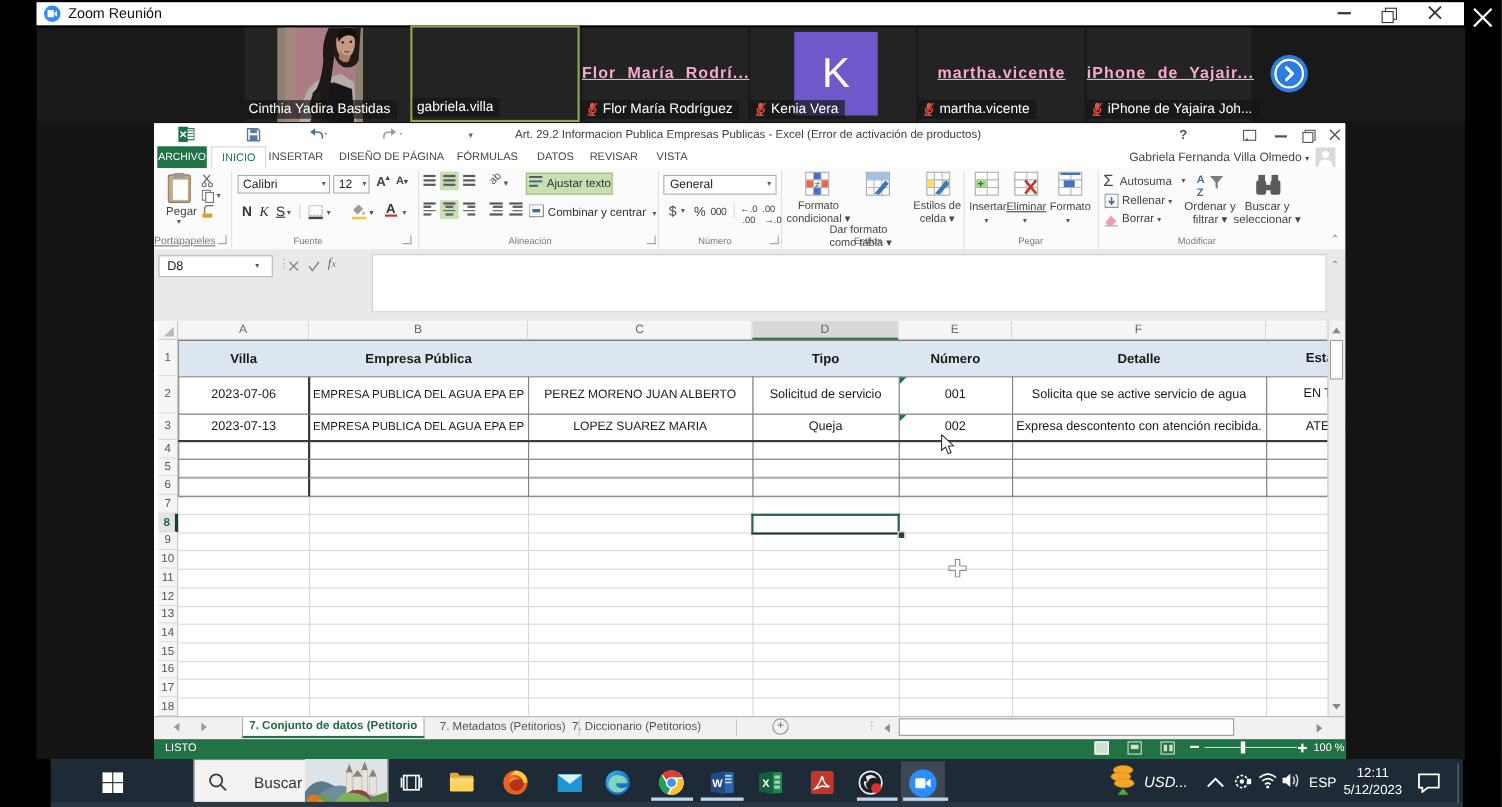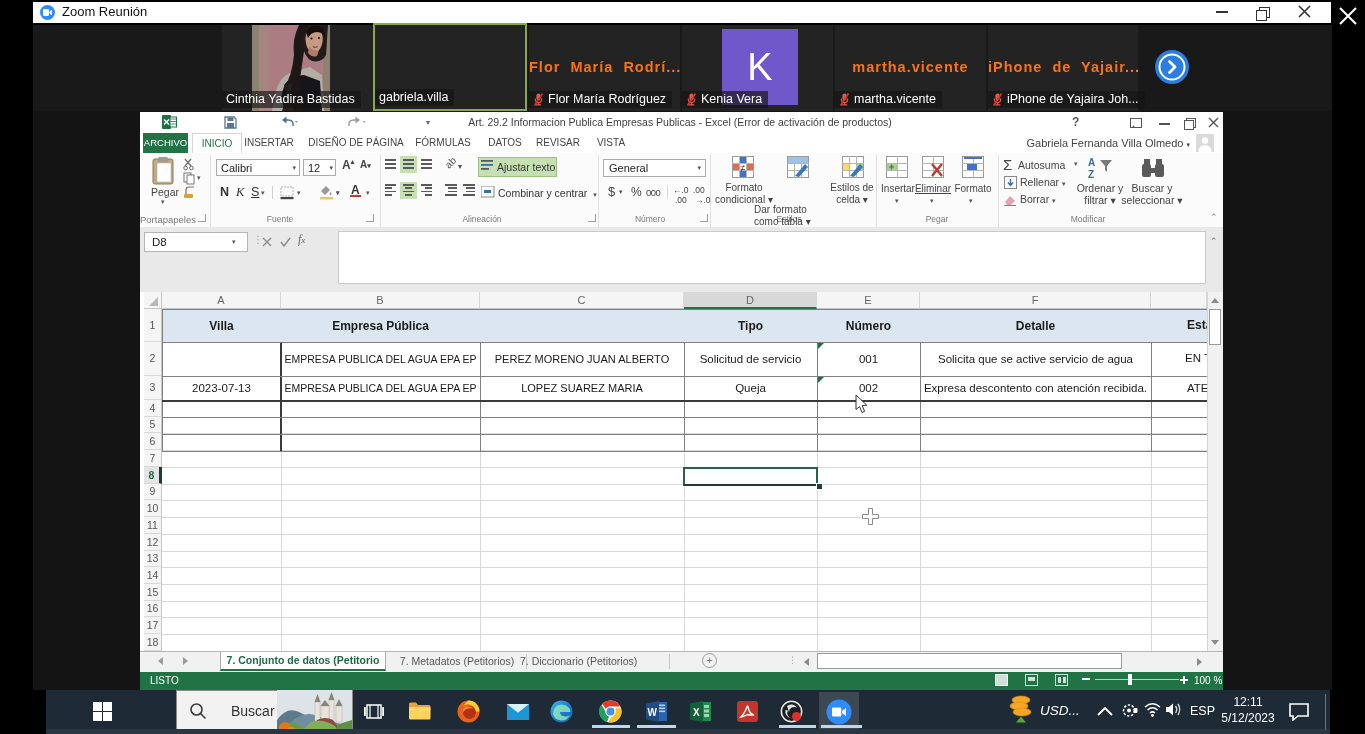--- a/index.html
+++ b/index.html
@@ -3,21 +3,21 @@
 <meta charset="utf-8">
 <style>
 html,body{margin:0;padding:0;background:#000;}
 #page{position:relative;width:1365px;height:734px;overflow:hidden;background:#000;
  font-family:"Liberation Sans",sans-serif;}
 .ab{position:absolute;}
 .tile{position:absolute;top:25px;height:86px;width:151px;background:#232323;}
 .vname{position:absolute;left:0;bottom:3px;background:rgba(20,20,20,.65);color:#fff;
  font-size:12.5px;line-height:16px;padding:0 6px 1px 4px;white-space:nowrap;display:flex;align-items:center;gap:4px;}
 .bigname{position:absolute;width:100%;top:50%;transform:translateY(-58%);text-align:center;
- color:#f97316;font-weight:bold;font-size:14.5px;letter-spacing:1px;white-space:nowrap;}
+ color:#f9a8d4;font-weight:bold;font-size:14.5px;letter-spacing:1px;white-space:nowrap;text-decoration:underline;}
 .mic{width:11px;height:13px;flex:0 0 auto;}
 
 #xl{position:absolute;left:140px;top:112px;width:1083px;height:578px;background:#fff;overflow:hidden;}
 .xtab{position:absolute;top:21px;height:20px;font-size:10px;color:#444;line-height:20px;text-align:center;white-space:nowrap;}
 .grp{position:absolute;top:102px;font-size:8.5px;color:#7a7a7a;text-align:center;white-space:nowrap;}
 .sep{position:absolute;top:43px;height:78px;width:1px;background:#e0e0e0;}
 .colh{position:absolute;top:180px;height:17px;line-height:17px;font-size:11px;color:#666;text-align:center;
  border-right:1px solid #d8d8d8;box-sizing:border-box;background:#f5f5f5;}
 .rowh{position:absolute;left:4px;width:18px;border-bottom:1px solid #d8d8d8;box-sizing:border-box;
  background:#f5f5f5;font-size:10.5px;color:#555;text-align:center;}
@@ -181,21 +181,21 @@
         <path d="M2.5 18 Q2.5 11 9 11 Q15.5 11 15.5 18 Z" fill="#fff"></path>
       </svg>
 <div class="ab" style="left:0;top:41px;width:1083px;height:74px;background:#fbfbfb;border-bottom:1px solid #d4d4d4;box-sizing:content-box;"></div>
 <div class="sep" style="left:70px;"></div>
 <div class="sep" style="left:240px;"></div>
 <div class="sep" style="left:458px;"></div>
 <div class="sep" style="left:570px;"></div>
 <div class="sep" style="left:736px;"></div>
 <div class="sep" style="left:858px;"></div>
 <div class="ab" style="left:1070px;top:100px;font-size:9px;color:#777;">⌃</div>
-<div class="grp" style="left:0px;width:54px;font-size:9.5px;">Portapapeles</div>
+<div class="grp" style="left:0px;width:54px;font-size:9.5px;text-decoration:underline;">Portapapeles</div>
 <div class="grp" style="left:95px;width:90px;">Fuente</div>
 <div class="grp" style="left:297px;width:90px;">Alineación</div>
 <div class="grp" style="left:465px;width:90px;">Número</div>
 <div class="grp" style="left:604px;width:90px;">Estilos</div>
 <div class="grp" style="left:752px;width:90px;">Pegar</div>
 <div class="grp" style="left:903px;width:90px;">Modificar</div>
 <div class="ab" style="left:58px;top:102px;width:7px;height:7px;border-left:1px solid #888;border-top:1px solid #888;transform:rotate(180deg);opacity:.8;"></div>
 <div class="ab" style="left:226px;top:102px;width:7px;height:7px;border-left:1px solid #888;border-top:1px solid #888;transform:rotate(180deg);opacity:.8;"></div>
 <div class="ab" style="left:448px;top:102px;width:7px;height:7px;border-left:1px solid #888;border-top:1px solid #888;transform:rotate(180deg);opacity:.8;"></div>
 <div class="ab" style="left:560px;top:102px;width:7px;height:7px;border-left:1px solid #888;border-top:1px solid #888;transform:rotate(180deg);opacity:.8;"></div>
@@ -454,20 +454,21 @@
 <div class="ab" style="left:22px;top:322px;width:1045px;height:1px;background:#808080;"></div>
 <div class="ab" style="left:22px;top:339px;width:1045px;height:1px;background:#808080;"></div>
 <div class="ab" style="left:22px;top:264px;width:1045px;height:1px;background:#808080;"></div>
 <div class="ab" style="left:23px;top:198px;width:1044px;height:32px;background:#dce6f1;"></div>
 <div class="cell" style="left:22px;top:197px;width:119px;height:33px;font-weight:bold;font-size:12px;color:#1a1a1a;">Villa</div>
 <div class="cell" style="left:141px;top:197px;width:199px;height:33px;font-weight:bold;font-size:12px;color:#1a1a1a;">Empresa Pública</div>
 <div class="cell" style="left:544px;top:197px;width:133px;height:33px;font-weight:bold;font-size:12px;color:#1a1a1a;text-align:center;">Tipo</div>
 <div class="cell" style="left:677px;top:197px;width:103px;height:33px;font-weight:bold;font-size:12px;color:#1a1a1a;">Número</div>
 <div class="cell" style="left:780px;top:197px;width:231px;height:33px;font-weight:bold;font-size:12px;color:#1a1a1a;">Detalle</div>
 <div class="ab" style="left:1047px;top:206px;font-weight:bold;font-size:12px;color:#1a1a1a;white-space:nowrap;">Estado</div>
+<div class="cell" style="left:22px;top:230px;width:119px;height:34px;font-size:11.5px;color:#1a1a1a;">2023-07-06</div>
 <div class="cell" style="left:141px;top:230px;width:199px;height:34px;font-size:10.5px;color:#1a1a1a;">EMPRESA PUBLICA DEL AGUA EPA EP</div>
 <div class="cell" style="left:340px;top:230px;width:204px;height:34px;font-size:11px;color:#1a1a1a;">PEREZ MORENO JUAN ALBERTO</div>
 <div class="cell" style="left:544px;top:230px;width:133px;height:34px;font-size:11.5px;color:#1a1a1a;">Solicitud de servicio</div>
 <div class="cell" style="left:677px;top:230px;width:103px;height:34px;font-size:11.5px;color:#1a1a1a;">001</div>
 <div class="cell" style="left:780px;top:230px;width:231px;height:34px;font-size:11.5px;color:#1a1a1a;">Solicita que se active servicio de agua</div>
 <div class="ab" style="left:1045px;top:240px;font-size:11.5px;color:#1a1a1a;white-space:nowrap;">EN TRAMITE</div>
 <div class="cell" style="left:22px;top:264px;width:119px;height:24px;font-size:11.5px;color:#1a1a1a;">2023-07-13</div>
 <div class="cell" style="left:141px;top:264px;width:199px;height:24px;font-size:10.5px;color:#1a1a1a;">EMPRESA PUBLICA DEL AGUA EPA EP</div>
 <div class="cell" style="left:340px;top:264px;width:204px;height:24px;font-size:11px;color:#1a1a1a;">LOPEZ SUAREZ MARIA</div>
 <div class="cell" style="left:544px;top:264px;width:133px;height:24px;font-size:11.5px;color:#1a1a1a;">Queja</div>

